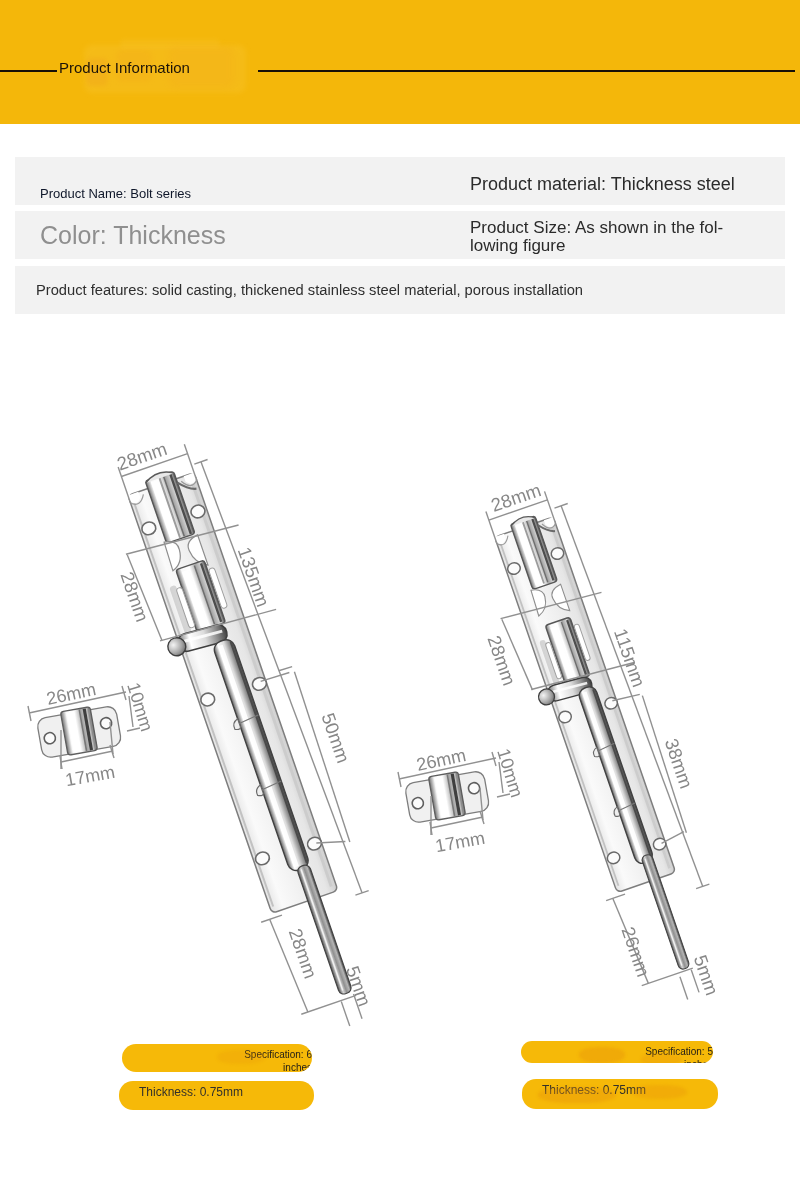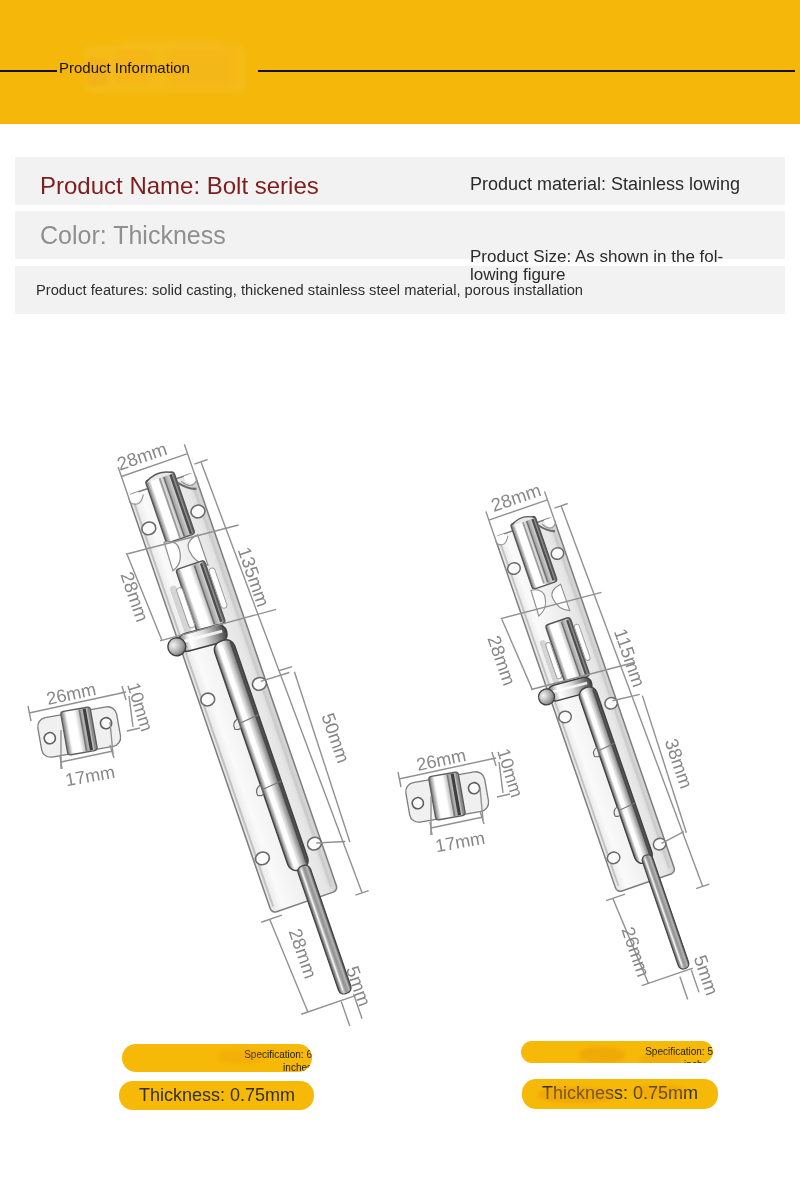--- a/index.html
+++ b/index.html
@@ -9,51 +9,51 @@
 .wm1{left:84px;top:45px;width:162px;height:48px;background:#f8c531;opacity:.34;border-radius:8px;filter:blur(2.5px);}
 .wm2{left:120px;top:39px;width:100px;height:10px;background:#f8c531;opacity:.25;border-radius:4px;filter:blur(2px);}
 .tline{top:70px;height:2px;background:#171006;}
 .tl1{left:0;width:57px;}
 .tl2{left:258px;width:537px;}
 .title{left:59px;top:59px;font-size:15px;color:#1c1308;}
 .row{left:15px;width:770px;background:#f2f2f2;}
 .r1{top:157px;height:48px;}
 .r2{top:211px;height:48px;}
 .r3{top:266px;height:48px;}
-.t-name{left:40px;top:172px;font-size:24px;color:#7f1d1d;}
+.t-name{left:40px;top:186px;font-size:13px;color:#0f172a;}
 .t-mat{left:470px;top:173.5px;font-size:18px;color:#2b2b2b;}
 .t-color{left:40px;top:221px;font-size:25px;color:#8f8f8f;}
-.t-size{left:470px;top:219px;font-size:17px;color:#2b2b2b;line-height:17.5px;margin-top:29px;}
+.t-size{left:470px;top:219px;font-size:17px;color:#2b2b2b;line-height:17.5px;}
 .t-feat{left:36px;top:282px;font-size:14.7px;color:#2e2e2e;}
 .pill{background:#f6b908;border-radius:14px;overflow:hidden;}
 .p1{left:122px;top:1044px;width:190px;height:28px;}
 .p2{left:119px;top:1081px;width:195px;height:29px;}
 .p3{left:521px;top:1041px;width:192px;height:22px;}
 .p4{left:522px;top:1079px;width:196px;height:30px;}
 .spec{font-size:10px;color:#252017;line-height:13px;padding:4px 0 0 41px;text-align:right;}
-.thick{font-size:18px;color:#33302a;padding:3.5px 0 0 20px;}
+.thick{font-size:12px;color:#33302a;padding:3.5px 0 0 20px;}
 .blob{position:absolute;background:#e8940a;opacity:.4;border-radius:45%;filter:blur(1.5px);}
 </style>
 </head>
 <body>
 <div class="abs banner"></div>
 <div class="abs wm1"></div>
 <div class="abs wm2"></div>
 <div class="abs" style="left:86px;top:58px;width:22px;height:28px;background:#ef9f1e;opacity:.30;border-radius:5px;filter:blur(2px);"></div>
 <div class="abs" style="left:116px;top:50px;width:36px;height:32px;background:#f2a51c;opacity:.22;border-radius:6px;filter:blur(2.5px);"></div>
 <div class="abs" style="left:168px;top:46px;width:66px;height:42px;background:#f3ac1b;opacity:.25;border-radius:8px;filter:blur(3px);"></div>
 <div class="abs tline tl1"></div>
 <div class="abs tline tl2"></div>
 <div class="abs title">Product Information</div>
 
 <div class="abs row r1"></div>
 <div class="abs row r2"></div>
 <div class="abs row r3"></div>
 <div class="abs t-name">Product Name: Bolt series</div>
-<div class="abs t-mat">Product material: Stainless lowing</div>
+<div class="abs t-mat">Product material: Thickness steel</div>
 <div class="abs t-color">Color: Thickness</div>
 <div class="abs t-size">Product Size: As shown in the fol-<br>lowing figure</div>
 <div class="abs t-feat">Product features: solid casting, thickened stainless steel material, porous installation</div>
 
 <svg class="abs" style="left:0;top:380px;" width="800" height="680" viewBox="0 380 800 680">
 <defs>
 <linearGradient id="plateG" x1="0" y1="0" x2="1" y2="0">
  <stop offset="0" stop-color="#e3e3e3"></stop>
         <stop offset="0.18" stop-color="#fafafa"></stop>
  <stop offset="0.55" stop-color="#efefef"></stop>

